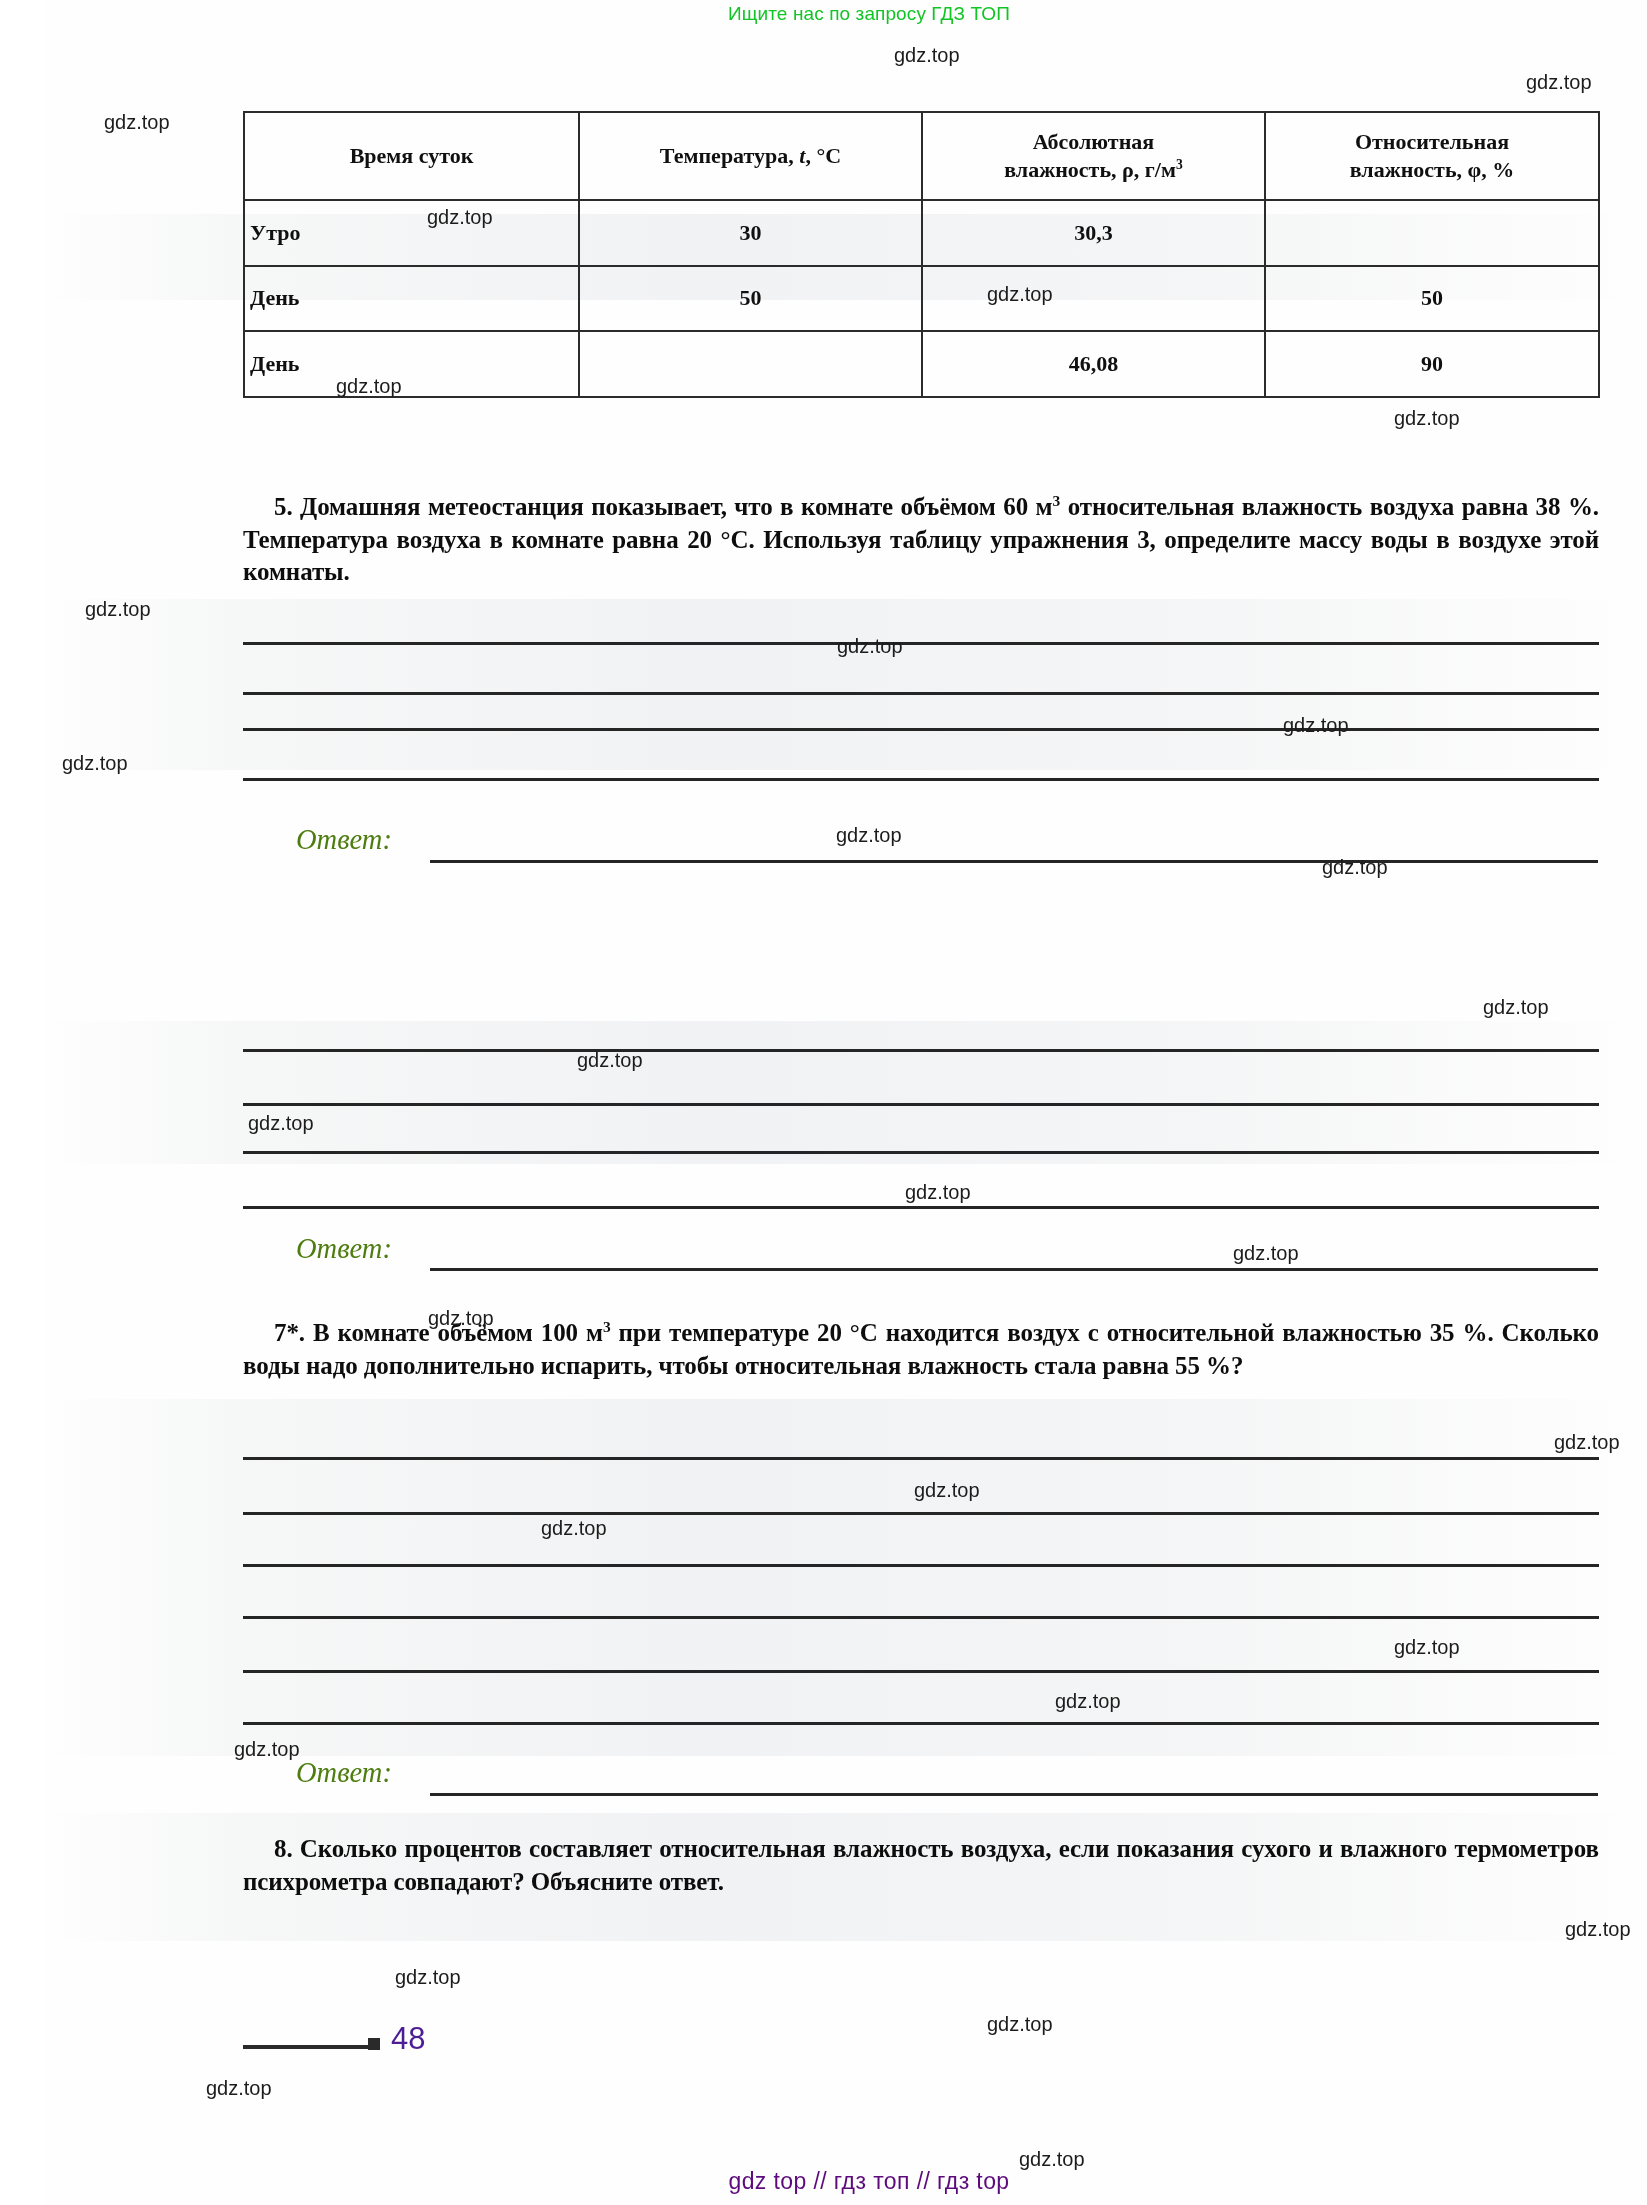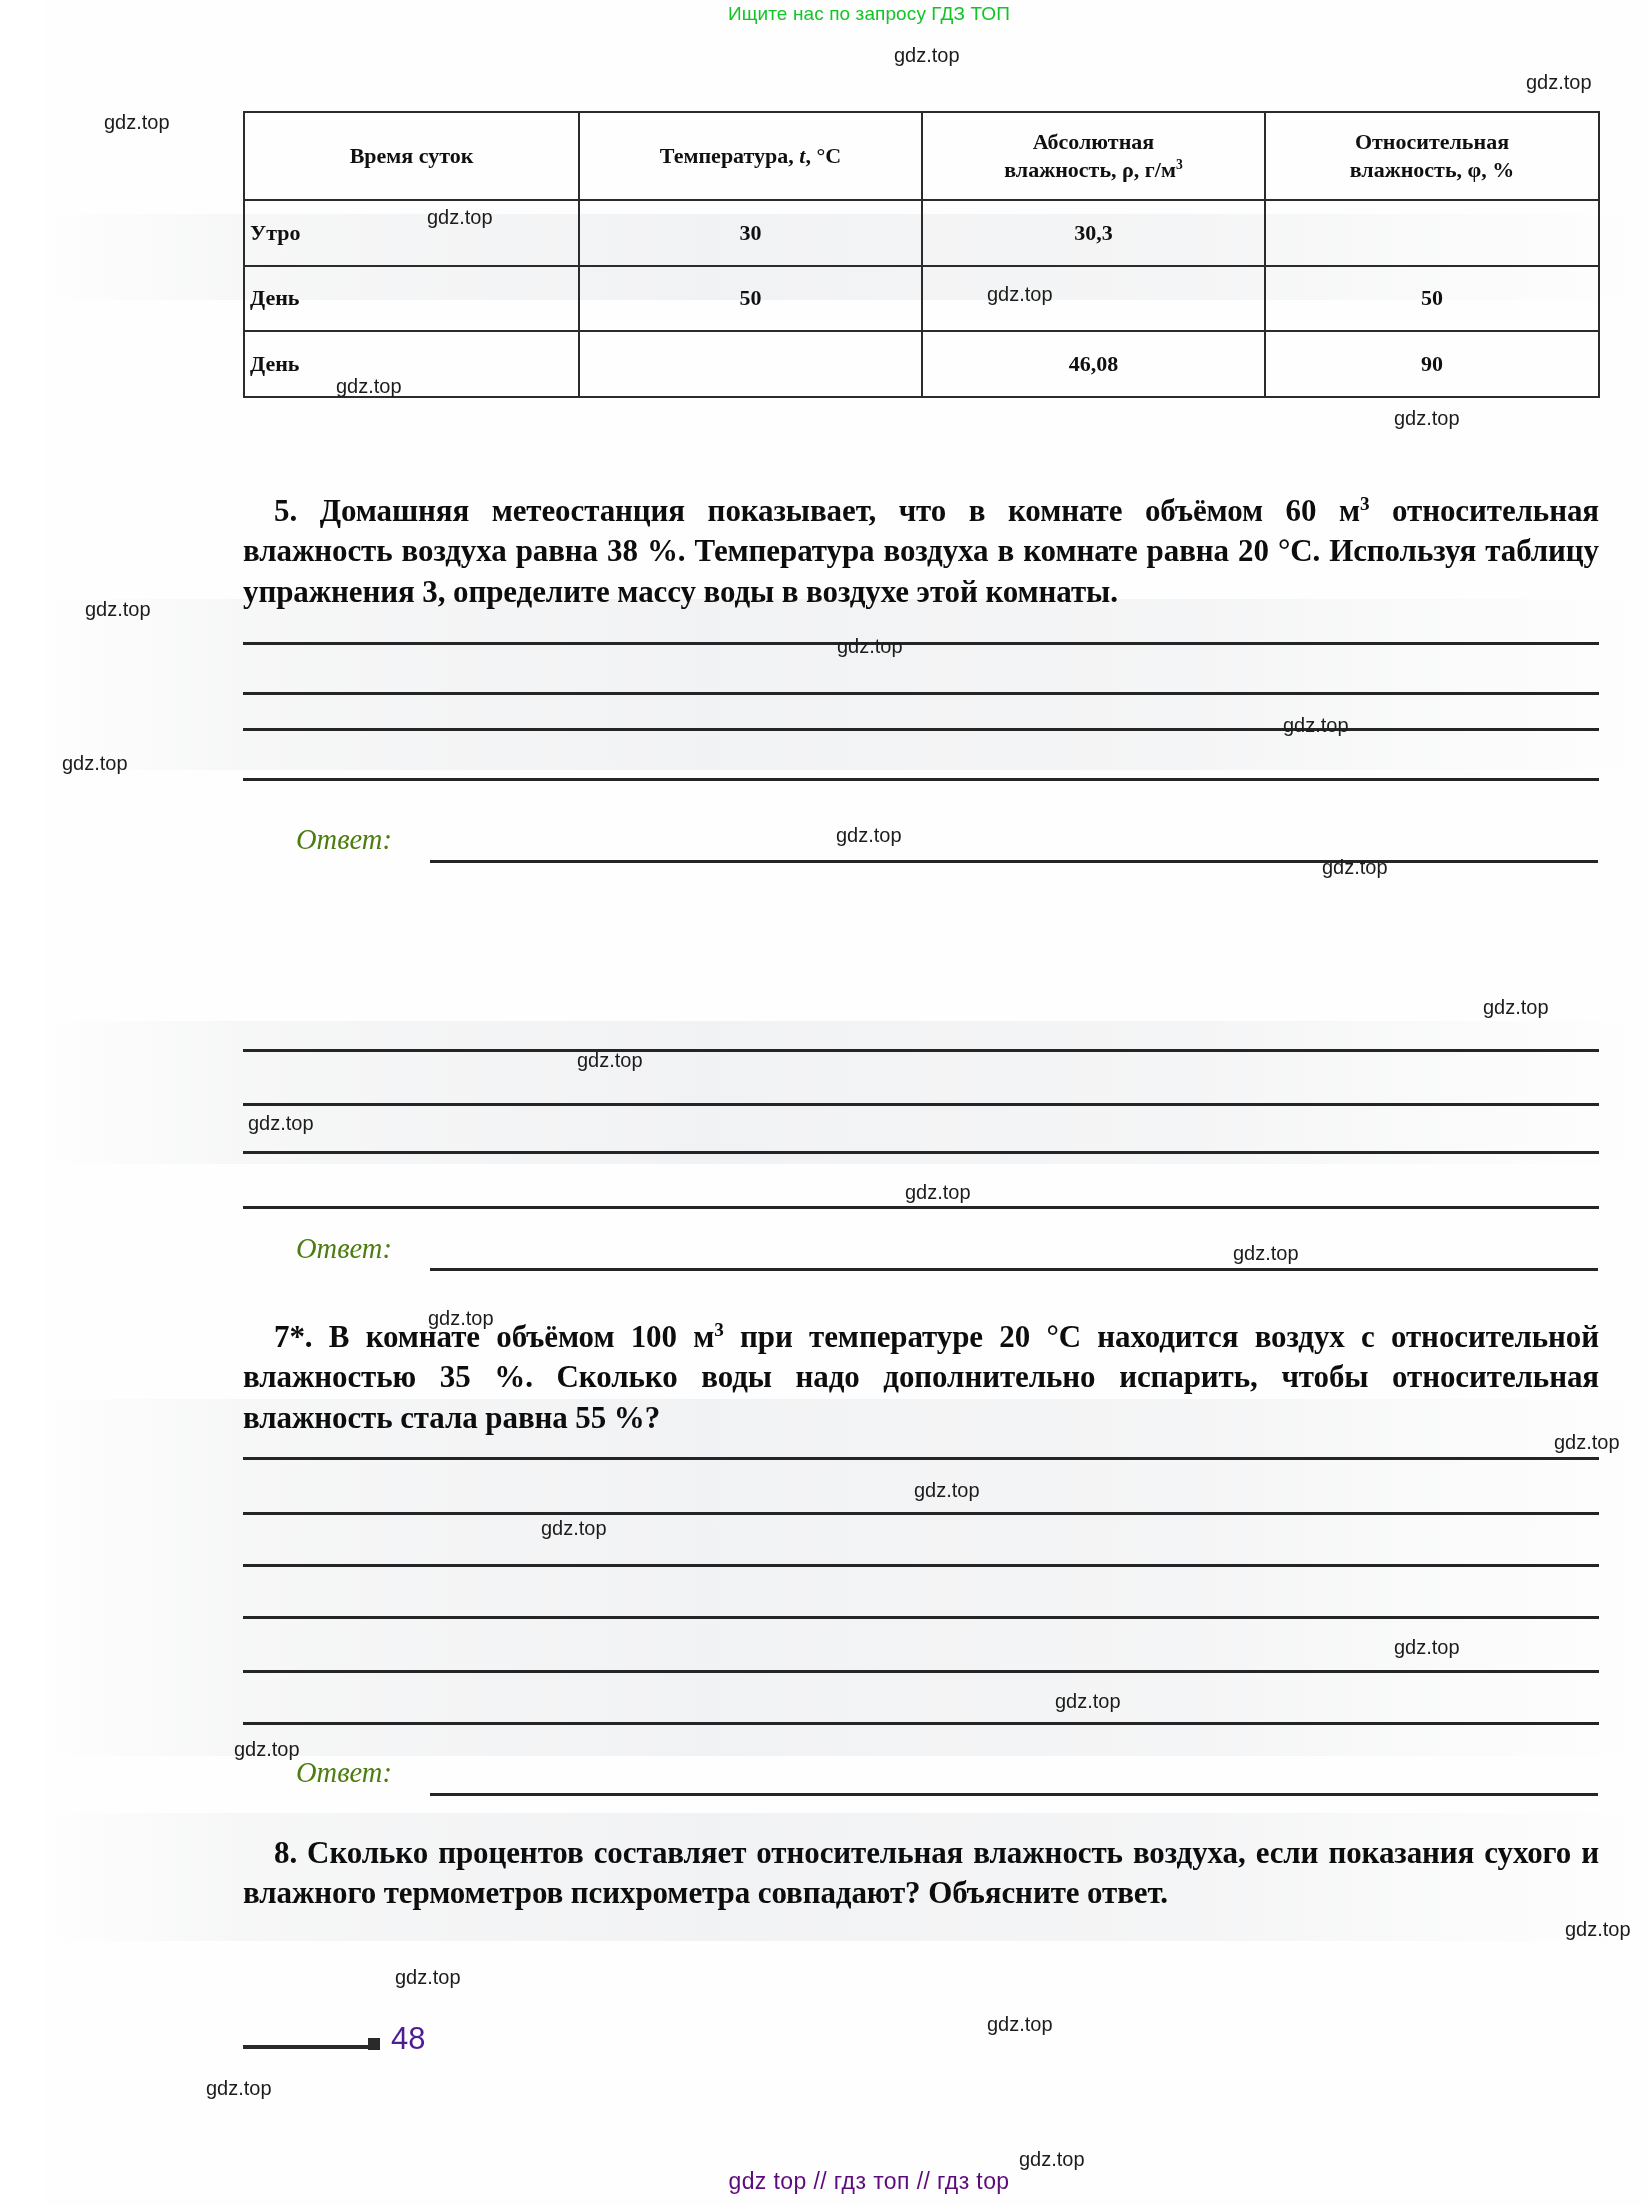--- a/index.html
+++ b/index.html
@@ -136,21 +136,21 @@
 
   
   .ex {
     position: absolute;
     left: 198px;
     width: 1356px;
     z-index: 20;
   }
   .ex-text {
     font-family: "Liberation Serif", serif;
-    font-size: 31px;
+    font-size: 25px;
     font-weight: bold;
     color: #0d0d0d;
     line-height: 1.30;
     text-align: justify;
     text-indent: 31px;
     margin: 0;
     letter-spacing: -0.1px;
   }
   .ex-num { font-weight: bold; }
 

